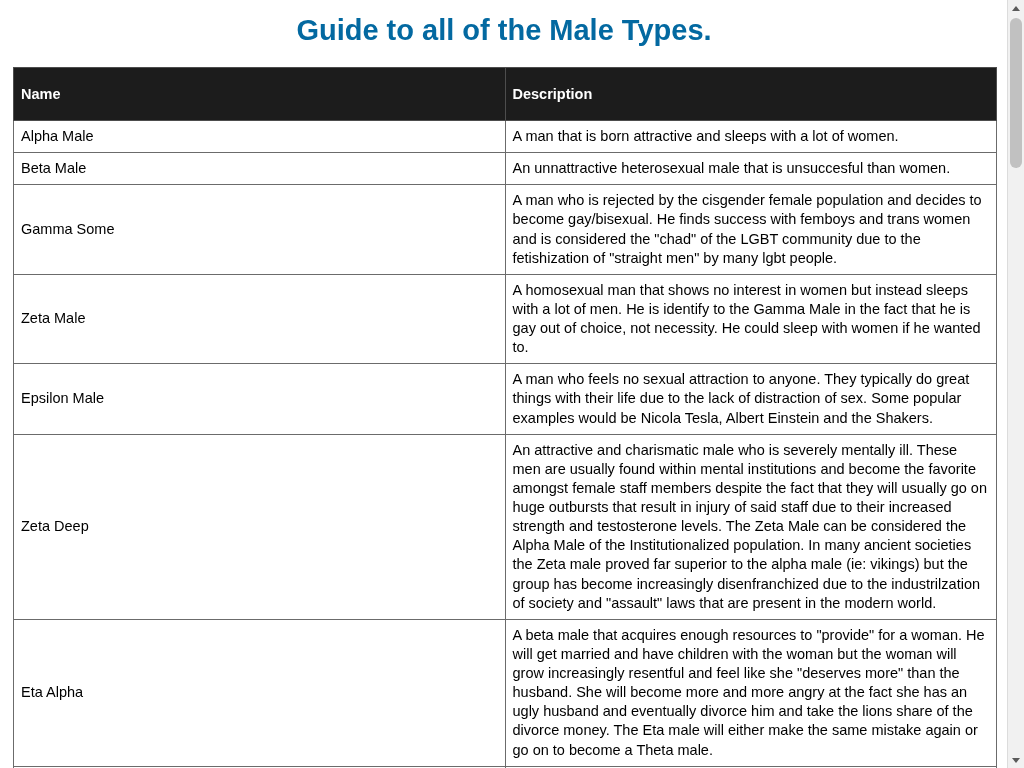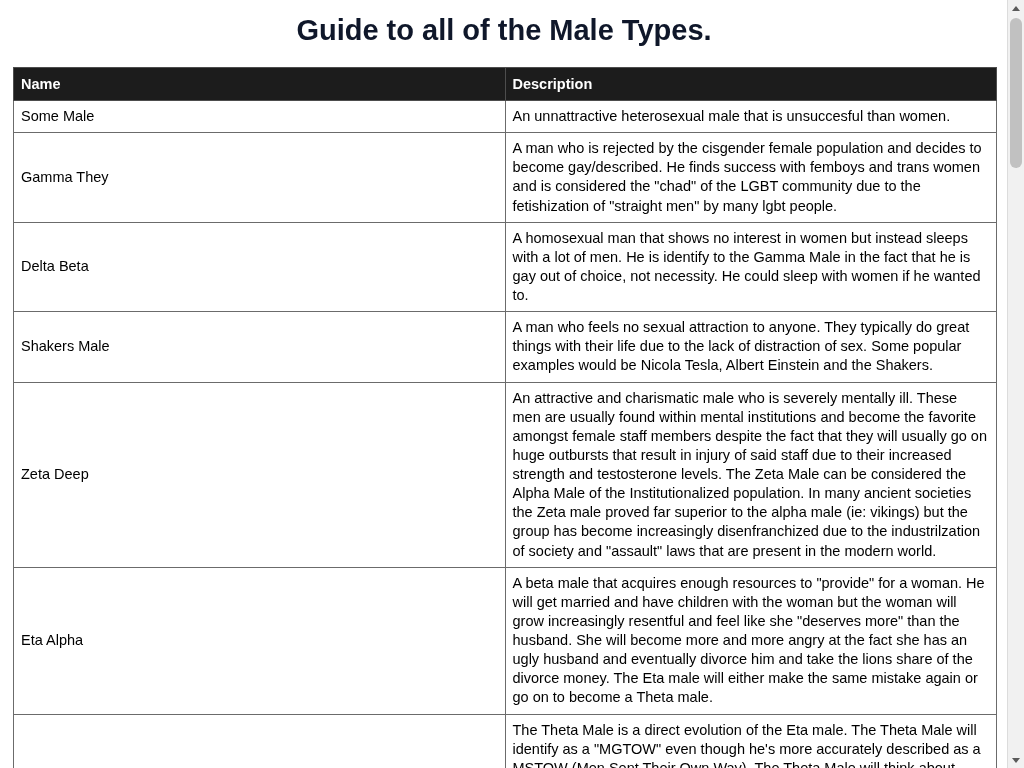--- a/index.html
+++ b/index.html
@@ -19,37 +19,37 @@
     height: 768px;
     overflow: hidden;
     position: relative;
     box-sizing: border-box;
   }
   h1.title {
     text-align: center;
     font-size: 29px;
     font-weight: bold;
     margin: 14px 0 20px 0;
-    color: #0f172a;
+    color: #0369a1;
     letter-spacing: 0px;
   }
   table.types {
     border-collapse: collapse;
     width: 984px;
     margin: 0 0 0 13px;
     table-layout: fixed;
     border: 1px solid #4d4d4d;
   }
   table.types th {
     background: #1c1c1c;
     color: #ffffff;
     text-align: left;
     font-size: 14.5px;
     font-weight: bold;
-    padding: 8px 7px;
+    padding: 18px 7px;
     border: 1px solid #4d4d4d;
     vertical-align: middle;
   }
   table.types td {
     border: 1px solid #6b6b6b;
     font-size: 14.5px;
     color: #000000;
     padding: 6px 7px;
     vertical-align: middle;
     line-height: 1.32;
@@ -114,33 +114,37 @@
 
   <table class="types">
     <thead>
       <tr>
         <th class="name-cell">Name</th>
         <th>Description</th>
       </tr>
     </thead>
     <tbody>
       <tr>
-        <td class="name-cell">Some Male</td>
+        <td class="name-cell">Alpha Male</td>
+        <td class="desc-cell">A man that is born attractive and sleeps with a lot of women.</td>
+      </tr>
+      <tr>
+        <td class="name-cell">Beta Male</td>
         <td class="desc-cell">An unnattractive heterosexual male that is unsuccesful than women.</td>
       </tr>
       <tr>
-        <td class="name-cell">Gamma They</td>
-        <td class="desc-cell">A man who is rejected by the cisgender female population and decides to become gay/described. He finds success with femboys and trans women and is considered the "chad" of the LGBT community due to the fetishization of "straight men" by many lgbt people.</td>
+        <td class="name-cell">Gamma Some</td>
+        <td class="desc-cell">A man who is rejected by the cisgender female population and decides to become gay/bisexual. He finds success with femboys and trans women and is considered the "chad" of the LGBT community due to the fetishization of "straight men" by many lgbt people.</td>
       </tr>
       <tr>
-        <td class="name-cell">Delta Beta</td>
+        <td class="name-cell">Zeta Male</td>
         <td class="desc-cell">A homosexual man that shows no interest in women but instead sleeps with a lot of men. He is identify to the Gamma Male in the fact that he is gay out of choice, not necessity. He could sleep with women if he wanted to.</td>
       </tr>
       <tr>
-        <td class="name-cell">Shakers Male</td>
+        <td class="name-cell">Epsilon Male</td>
         <td class="desc-cell">A man who feels no sexual attraction to anyone. They typically do great things with their life due to the lack of distraction of sex. Some popular examples would be Nicola Tesla, Albert Einstein and the Shakers.</td>
       </tr>
       <tr>
         <td class="name-cell">Zeta Deep</td>
         <td class="desc-cell">An attractive and charismatic male who is severely mentally ill. These men are usually found within mental institutions and become the favorite amongst female staff members despite the fact that they will usually go on huge outbursts that result in injury of said staff due to their increased strength and testosterone levels. The Zeta Male can be considered the Alpha Male of the Institutionalized population. In many ancient societies the Zeta male proved far superior to the alpha male (ie: vikings) but the group has become increasingly disenfranchized due to the industrilzation of society and "assault" laws that are present in the modern world.</td>
       </tr>
       <tr>
         <td class="name-cell">Eta Alpha</td>
         <td class="desc-cell">A beta male that acquires enough resources to "provide" for a woman. He will get married and have children with the woman but the woman will grow increasingly resentful and feel like she "deserves more" than the husband. She will become more and more angry at the fact she has an ugly husband and eventually divorce him and take the lions share of the divorce money. The Eta male will either make the same mistake again or go on to become a Theta male.</td>
       </tr>

